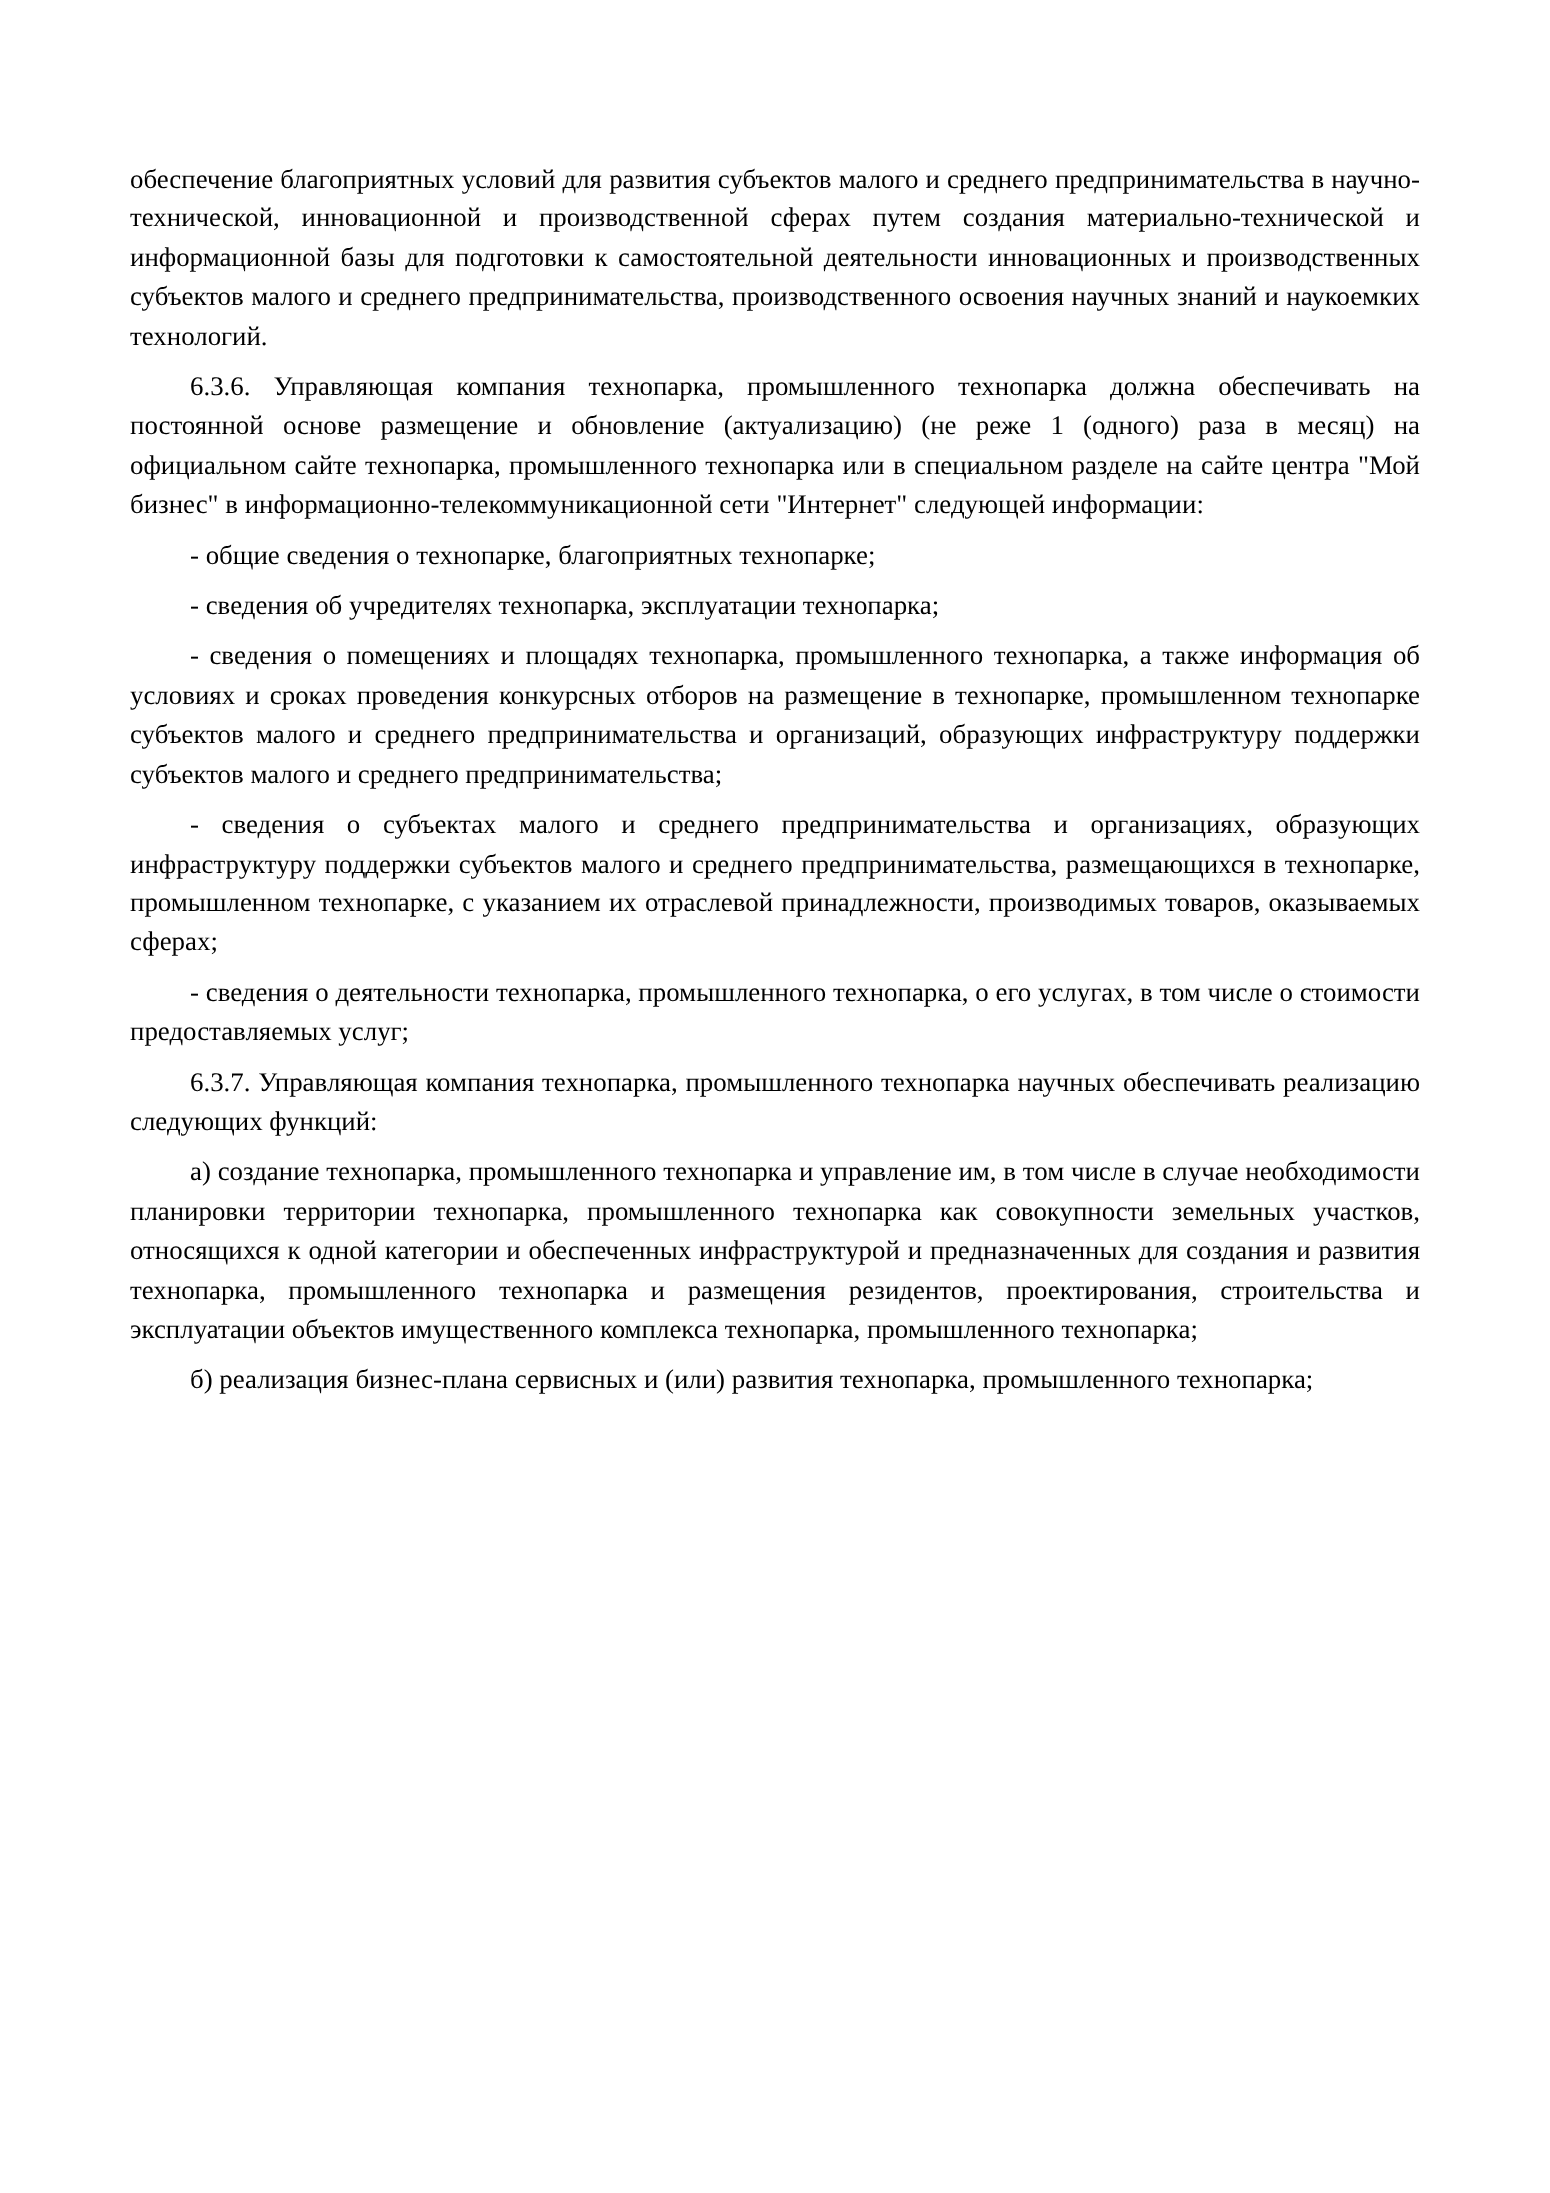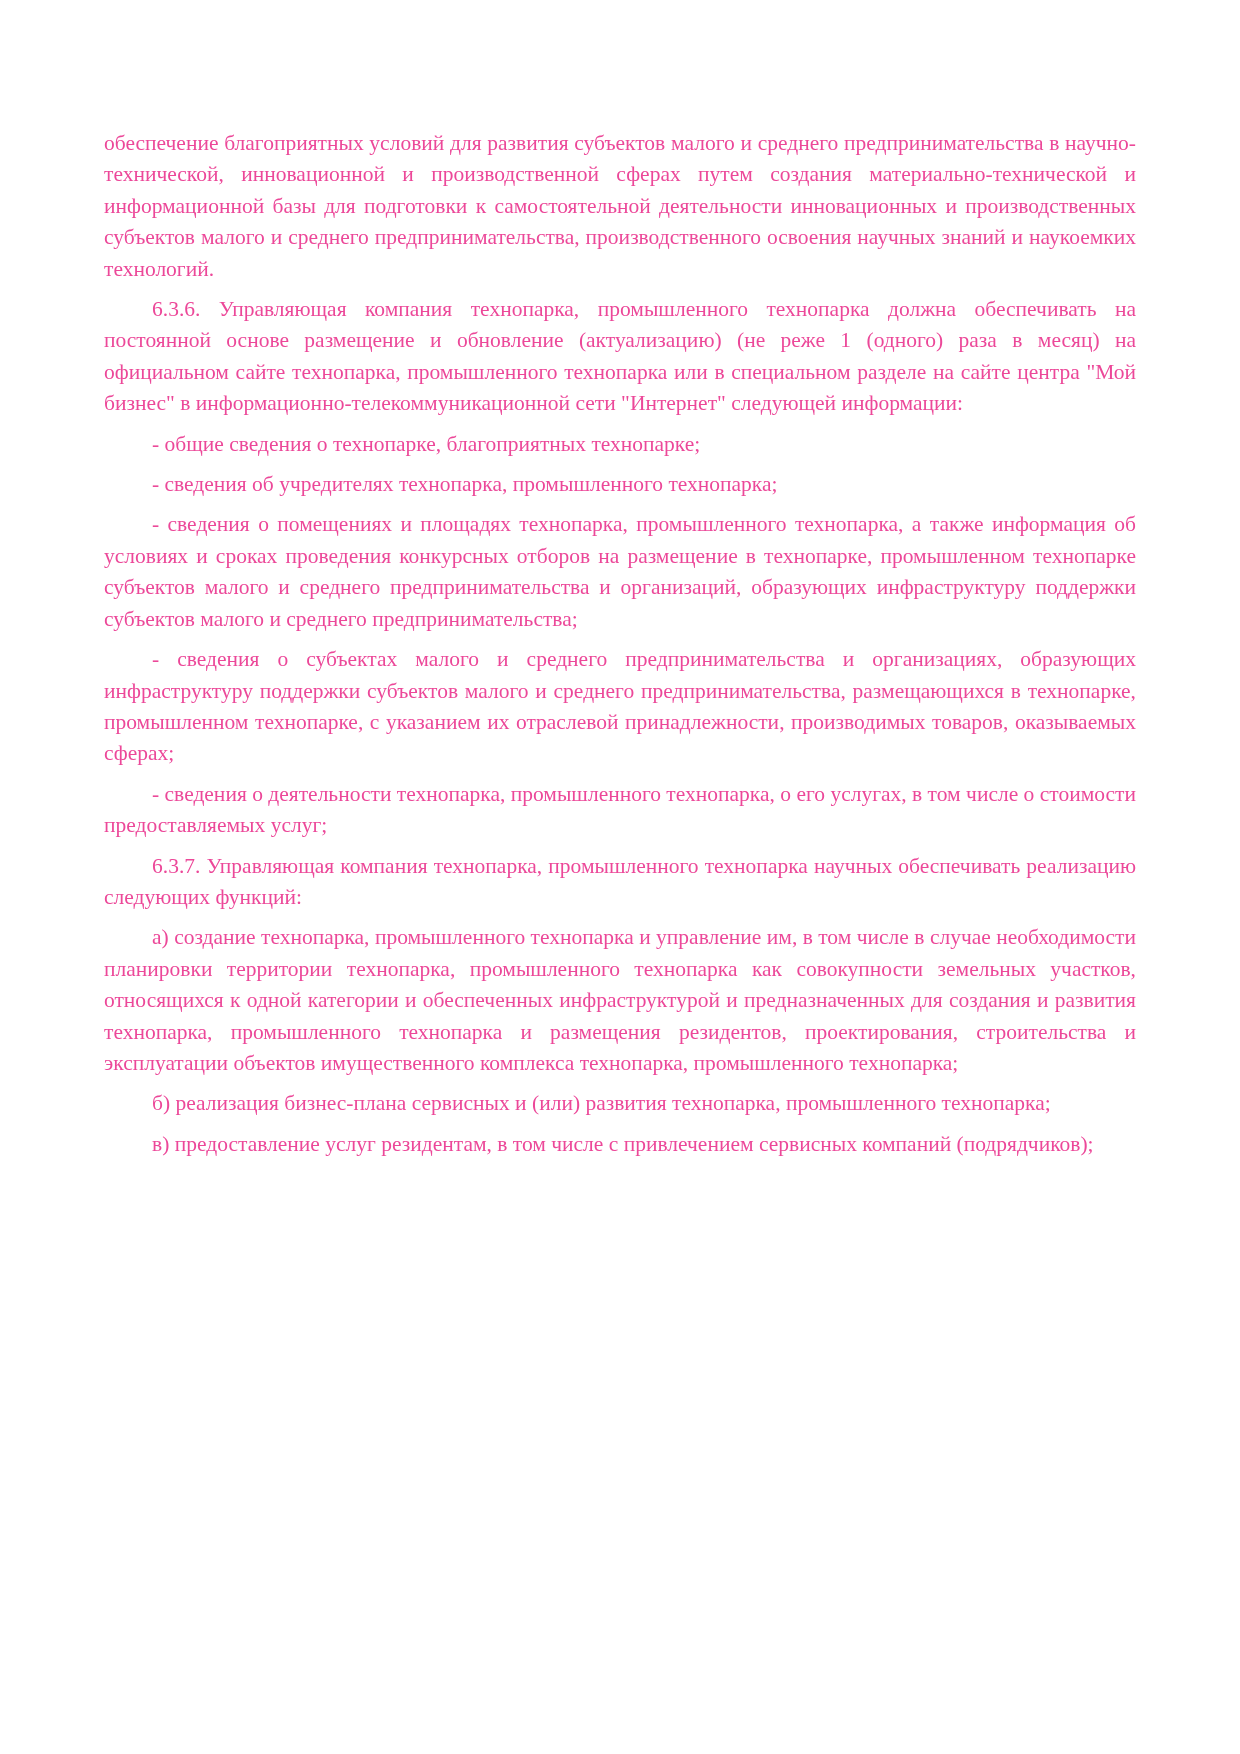--- a/index.html
+++ b/index.html
@@ -8,21 +8,21 @@
     padding: 0;
     background: #ffffff;
   }
   .page {
     width: 1240px;
     height: 1754px;
     box-sizing: border-box;
     padding: 128px 104px 28px 104px;
     background: #ffffff;
     font-family: "Liberation Serif", "DejaVu Serif", serif;
-    color: #ec4899;
+    color: #000000;
     position: relative;
   }
   .doc-body {
     width: 100%;
   }
   p.para {
     margin: 0 0 0 0;
     font-size: 21.5px;
     line-height: 31.4px;
     text-align: justify;
@@ -42,32 +42,31 @@
 
 <div class="page">
   <div class="doc-body">
 
     <p class="para">обеспечение благоприятных условий для развития субъектов малого и среднего предпринимательства в научно-технической, инновационной и производственной сферах путем создания материально-технической и информационной базы для подготовки к самостоятельной деятельности инновационных и производственных субъектов малого и среднего предпринимательства, производственного освоения научных знаний и наукоемких технологий.</p>
 
     <p class="para indent gap-md">6.3.6. Управляющая компания технопарка, промышленного технопарка должна обеспечивать на постоянной основе размещение и обновление (актуализацию) (не реже 1 (одного) раза в месяц) на официальном сайте технопарка, промышленного технопарка или в специальном разделе на сайте центра "Мой бизнес" в информационно-телекоммуникационной сети "Интернет" следующей информации:</p>
 
     <p class="para indent gap-md">- общие сведения о технопарке, благоприятных технопарке;</p>
 
-    <p class="para indent gap-md">- сведения об учредителях технопарка, промышленного технопарка;</p>
+    <p class="para indent gap-md">- сведения об учредителях технопарка, эксплуатации технопарка;</p>
 
     <p class="para indent gap-md">- сведения о помещениях и площадях технопарка, промышленного технопарка, а также информация об условиях и сроках проведения конкурсных отборов на размещение в технопарке, промышленном технопарке субъектов малого и среднего предпринимательства и организаций, образующих инфраструктуру поддержки субъектов малого и среднего предпринимательства;</p>
 
     <p class="para indent gap-md">- сведения о субъектах малого и среднего предпринимательства и организациях, образующих инфраструктуру поддержки субъектов малого и среднего предпринимательства, размещающихся в технопарке, промышленном технопарке, с указанием их отраслевой принадлежности, производимых товаров, оказываемых сферах;</p>
 
     <p class="para indent gap-md">- сведения о деятельности технопарка, промышленного технопарка, о его услугах, в том числе о стоимости предоставляемых услуг;</p>
 
 
 
     <p class="para indent gap-md">6.3.7. Управляющая компания технопарка, промышленного технопарка научных обеспечивать реализацию следующих функций:</p>
 
     <p class="para indent gap-md">а) создание технопарка, промышленного технопарка и управление им, в том числе в случае необходимости планировки территории технопарка, промышленного технопарка как совокупности земельных участков, относящихся к одной категории и обеспеченных инфраструктурой и предназначенных для создания и развития технопарка, промышленного технопарка и размещения резидентов, проектирования, строительства и эксплуатации объектов имущественного комплекса технопарка, промышленного технопарка;</p>
 
     <p class="para indent gap-md">б) реализация бизнес-плана сервисных и (или) развития технопарка, промышленного технопарка;</p>
 
-    <p class="para indent gap-md">в) предоставление услуг резидентам, в том числе с привлечением сервисных компаний (подрядчиков);</p>
 
   </div>
 </div>
 
 </body></html>

